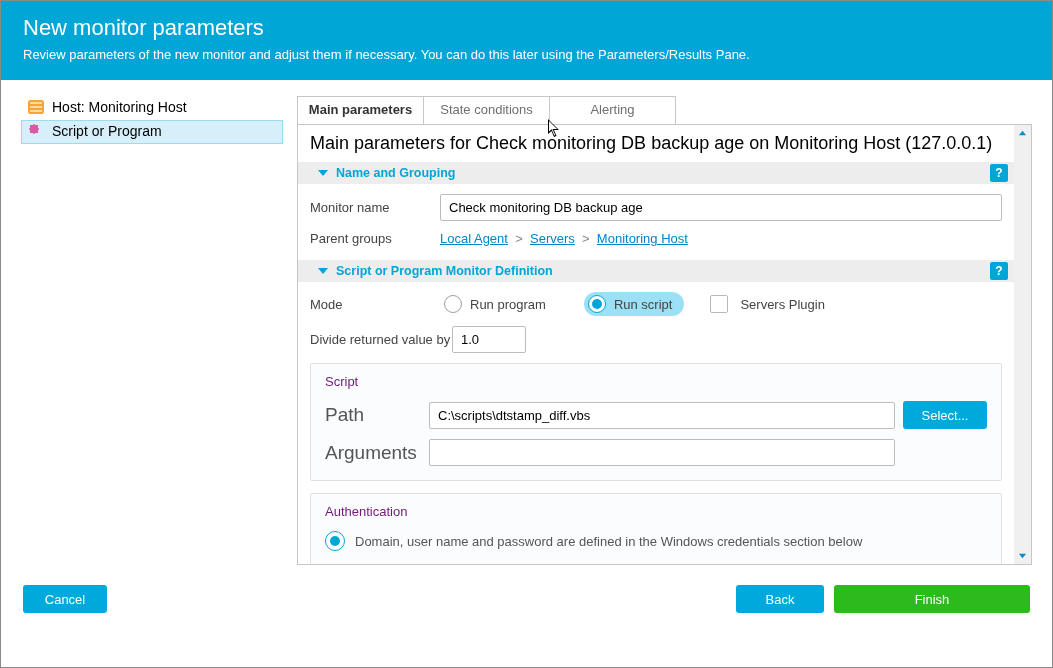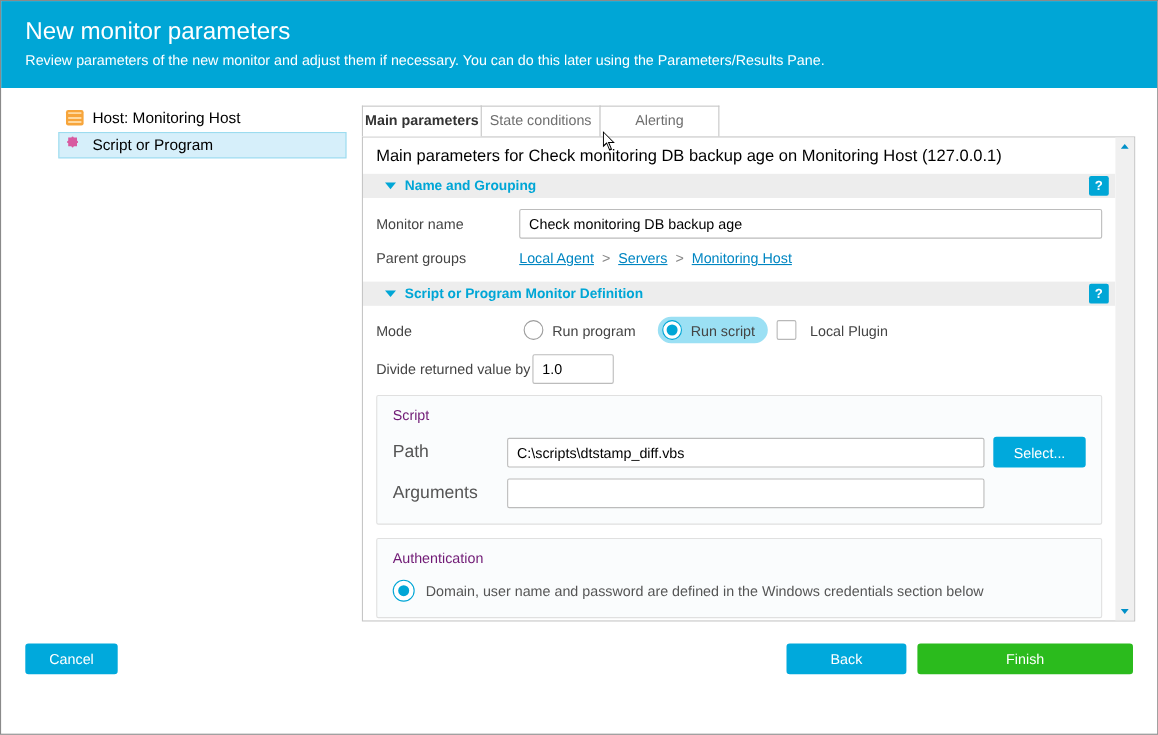--- a/index.html
+++ b/index.html
@@ -1,70 +1,70 @@
 <!DOCTYPE html>
 <html><head>
 <meta charset="utf-8">
 <style>
 * { box-sizing: border-box; margin: 0; padding: 0; font-family: "Segoe UI", Tahoma, sans-serif; }
 body { width: 1053px; height: 668px; background: #fff; border: 1px solid #8a8a8a; overflow: hidden; }
 .header { background: #00a6d6; color: #fff; padding: 14px 22px 16px; }
 .header h1 { font-size: 22px; font-weight: 400; margin-bottom: 5px; }
 .header p { font-size: 13px; line-height: 1.4; }
-.body { display: flex; padding: 16px 20px 10px; gap: 14px; height: 495px; margin-left: 32px; }
+.body { display: flex; padding: 16px 20px 10px; gap: 14px; height: 495px; }
 .sidebar { width: 262px; flex: none; }
 .side-item { display: flex; align-items: center; gap: 8px; padding: 2px 6px 4px; font-size: 14px; border: 1px solid transparent; }
 .side-item.host .icon { width: 16px; height: 14px; background: #f7a53b; border-radius: 2px; position: relative; }
 .side-item.host .icon::before { content:""; position:absolute; inset:2px; background: repeating-linear-gradient(to bottom,#ffd9a0 0 2px,#f7a53b 2px 4px); }
 .side-item.active { background: #d6effa; border-color: #9cdcef; }
 .side-item.prog .icon { width:16px; height:16px; }
 .side-item.prog .icon svg { width:16px; height:16px; }
 .main { flex: 1; display: flex; flex-direction: column; }
 .tabs { display: flex; height: 28px; }
-.tab { width: 109px; border: 1px solid #c6c6c6; border-bottom: none; text-align: center; font-size: 13px; line-height: 26px; background: #fff; color: #6f6f6f; cursor: pointer; }
+.tab { width: 127px; border: 1px solid #c6c6c6; border-bottom: none; text-align: center; font-size: 13px; line-height: 26px; background: #fff; color: #6f6f6f; cursor: pointer; }
 .tab + .tab { margin-left: -1px; }
 .tab.active { font-weight: 700; color: #333; border-top-color:#c6c6c6; position:relative; z-index:2; }
 .tab.inactive { background:#fff; }
 .content { border: 1px solid #c6c6c6; flex:1; padding: 0; position:relative; }
-.content-title { font-size: 15px; padding: 8px 12px 8px; font-weight:400; }
+.content-title { font-size: 18px; padding: 8px 12px 8px; font-weight:400; }
 .section-head { background: #ededed; display:flex; align-items:center; padding: 4px 20px; gap:8px; position:relative; }
 .section-head .tw { width:0; height:0; border-left:5px solid transparent; border-right:5px solid transparent; border-top:6px solid #00a6d6; }
 .section-head .title { color:#00a6d6; font-size:12.5px; font-weight:700; }
 .section-head .help { position:absolute; right:6px; width:18px; height:18px; background:#00a6d6; color:#fff; text-align:center; line-height:18px; font-size:12px; font-weight:700; border-radius:2px; cursor:pointer; }
 .section-body { padding: 10px 12px; }
 .row { display:flex; align-items:center; margin-bottom:10px; font-size:13px; color:#444; }
 .label { width:130px; flex:none; }
 .textin { flex:1; height:27px; border:1px solid #bcbcbc; border-radius:2px; padding:0 8px; font-size:13px; }
 .chk { width:18px; height:18px; border:1px solid #b8b8b8; border-radius:2px; margin-right:6px; cursor:pointer; }
 .link { color:#0086c2; text-decoration:underline; text-decoration-style: solid; font-size:13px; }
 .crumb { color:#888; }
-.radio-group { display:flex; gap:8px; align-items:center; }
+.radio-group { display:flex; gap:26px; align-items:center; }
 .radio-item { display:flex; align-items:center; gap:8px; font-size:13px; color:#444; padding:3px 12px 3px 4px; border-radius:14px; cursor:pointer; }
 .radio-dot { width:18px; height:18px; border:1px solid #9d9d9d; border-radius:50%; position:relative; background:#fff; }
 .radio-item.selected { background:#9be0f4; }
 .radio-item.selected .radio-dot { border-color:#00a6d6; }
 .radio-item.selected .radio-dot::after { content:""; position:absolute; inset:3px; background:#00a6d6; border-radius:50%; }
 .script-box { border:1px solid #e0e0e0; background:#fafcfd; border-radius:2px; padding:10px 14px 12px; margin-top:2px; }
 .script-box h4 { color:#701a75; font-size:13px; font-weight:400; margin-bottom:12px; }
 .script-row { display:flex; align-items:center; margin-bottom:10px; }
-.script-row .slab { width:104px; font-size:16px; color:#555; }
+.script-row .slab { width:104px; font-size:19px; color:#555; }
 .script-row .textin { flex:1; }
 .btn-select { width:84px; height:28px; background:#00a9dc; color:#fff; border:none; border-radius:3px; font-size:13px; margin-left:8px; cursor:pointer; }
 .auth-radio { display:flex; align-items:center; gap:10px; margin:6px 0 10px; font-size:13px; color:#555; cursor:pointer; }
 .auth-radio .radio-dot.big { width:20px; height:20px; }
 .auth-radio.sel .radio-dot { border-color:#00a6d6; }
 .auth-radio.sel .radio-dot::after { content:""; position:absolute; inset:4px; background:#00a6d6; border-radius:50%; }
 .scroll-col { position:absolute; right:0; top:0; bottom:0; width:17px; background:#f0f0f0; }
 .scroll-btn { height:17px; display:flex; align-items:center; justify-content:center; cursor:pointer; }
 .scroll-btn svg{width:9px;height:9px;}
 .content-inner { position:absolute; left:0; right:17px; top:0; bottom:0; overflow:hidden; }
 .footer { display:flex; padding: 10px 22px 20px; }
 .fbtn { height:28px; border:none; border-radius:3px; font-size:13px; cursor:pointer; color:#fff; padding:0 10px; }
 .fbtn.cancel { width:84px; background:#00a9dc; }
-.fbtn.back { width:109px; background:#00a9dc; margin-left:auto; }
+.fbtn.back { width:88px; background:#00a9dc; margin-left:auto; }
 .fbtn.finish { width:196px; background:#2bbb1d; margin-left:10px; }
 .cursor { position:absolute; left:548px; top:119px; pointer-events:none; }
 </style>
 </head>
 <body>
 
 <div class="header">
   <h1>New monitor parameters</h1>
   <p>Review parameters of the new monitor and adjust them if necessary. You can do this later using the Parameters/Results Pane.</p>
 </div>
@@ -128,21 +128,21 @@
               <div class="radio-item">
                 <span class="radio-dot"></span>
                 <span>Run program</span>
               </div>
               <div class="radio-item selected">
                 <span class="radio-dot"></span>
                 <span>Run script</span>
               </div>
               <div class="radio-item" style="padding-left:0;">
                 <span class="chk" style="margin-right:4px;"></span>
-                <span>Local Plugin</span>
+                <span>Servers Plugin</span>
               </div>
             </div>
           </div>
           <div class="row">
             <div class="label" style="width:142px;">Divide returned value by</div>
             <input class="textin" style="flex: 0 0 auto; width: 74px;" value="1.0">
           </div>
 
           <div class="script-box">
             <h4>Script</h4>

